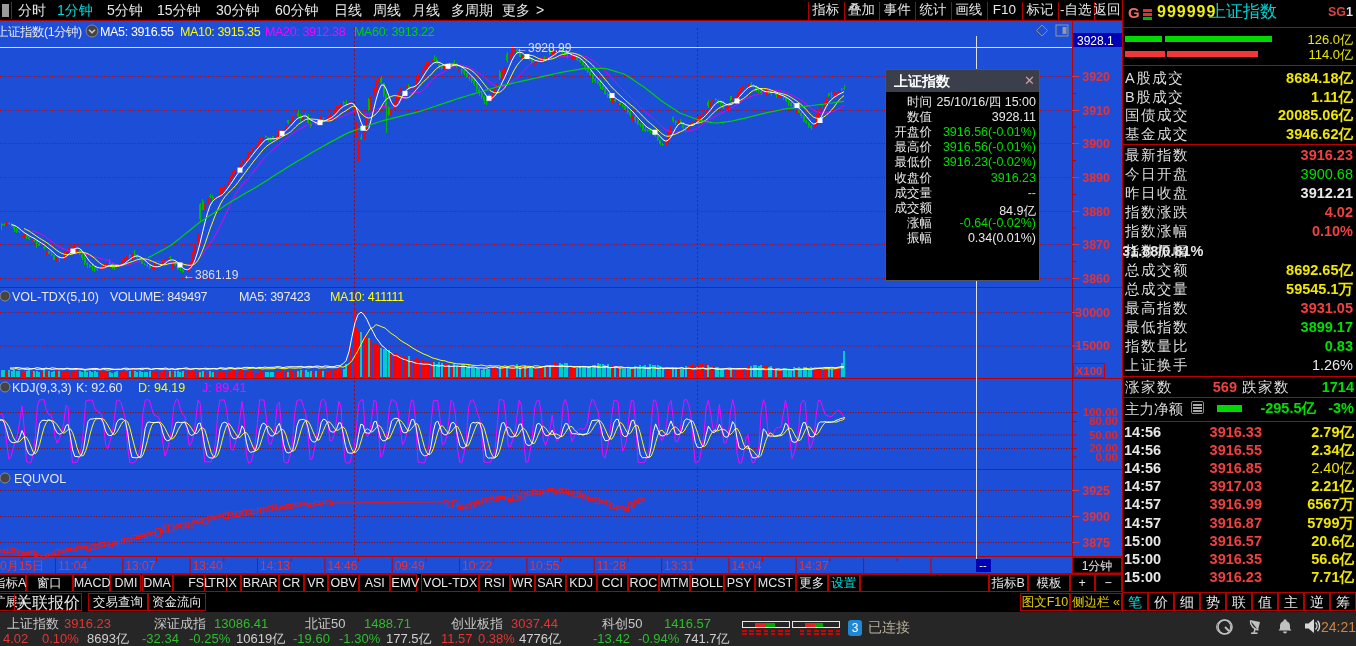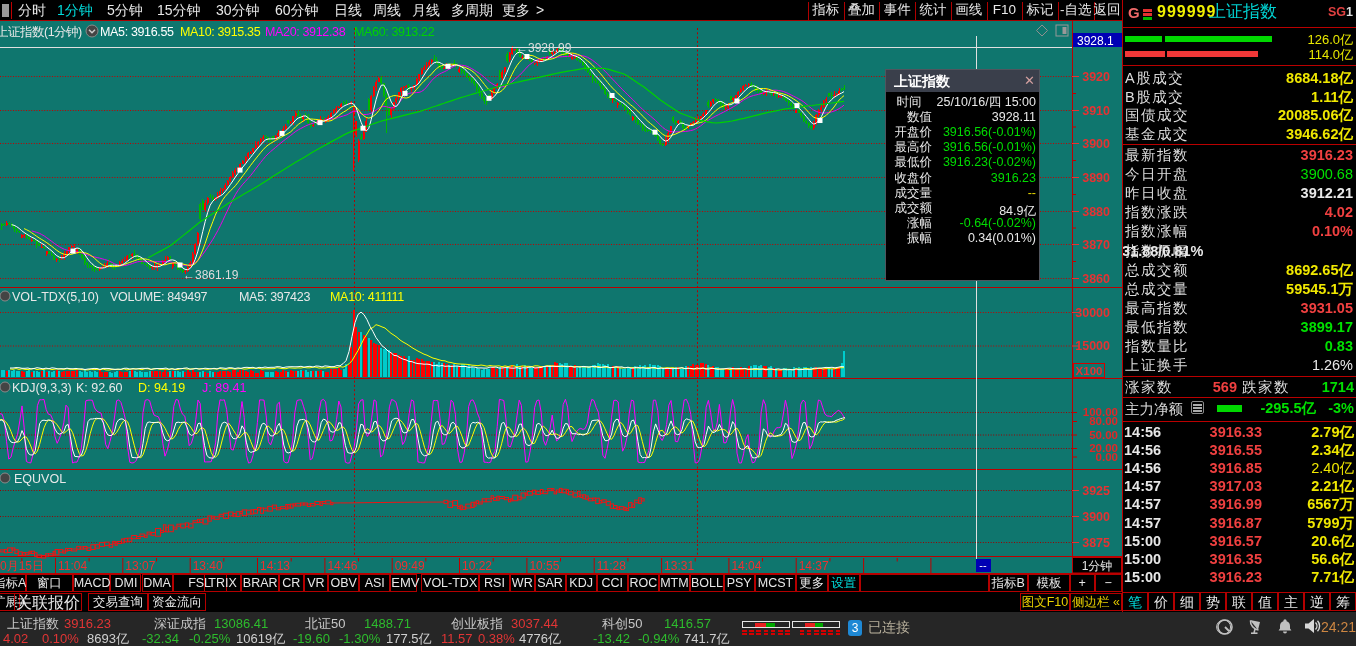--- a/index.html
+++ b/index.html
@@ -1,15 +1,15 @@
 <!DOCTYPE html>
 <html><head><meta charset="utf-8"><title>s</title><style>
 *{margin:0;padding:0;box-sizing:border-box}
 html,body{background:#000}
-#root{position:relative;width:1356px;height:646px;background:#0f766e;overflow:hidden;
+#root{position:relative;width:1356px;height:646px;background:#1d4ed8;overflow:hidden;
  font-family:"Liberation Sans",sans-serif;-webkit-font-smoothing:antialiased}
 .a{position:absolute;white-space:nowrap;line-height:1}
 </style></head><body>
 <div id="root">
 <div class="a" style="left:0px;top:0px;width:1122px;height:21px;background:#000"></div>
 <div class="a" style="left:2px;top:4px;width:7px;height:13px;border:1px solid #9a9a9a;background:#9a9a9a"></div>
 <div class="a" style="left:11px;top:2px;width:1px;height:17px;background:#c00000"></div>
 <div class="a" style="left:18px;top:3px;color:#e8e8e8;font-size:14px">分时</div>
 <div class="a" style="left:57px;top:3px;color:#00dcdc;font-size:14px">1分钟</div>
 <div class="a" style="left:107px;top:3px;color:#e8e8e8;font-size:14px">5分钟</div>
@@ -1604,21 +1604,21 @@
           <path d="M2 6.5 h3.5 L11 2 v14 L5.5 11.5 H2 z" fill="#d8d8d8"></path>
           <path d="M12.5 5.5 a5 5 0 0 1 0 7" fill="none" stroke="#d8d8d8" stroke-width="1.4"></path>
           <path d="M14.5 3.8 a7.5 7.5 0 0 1 0 10.4" fill="none" stroke="#d8d8d8" stroke-width="1.4"></path>
         </svg></div>
       <div class="a" style="left:1321px;top:8px;color:#cd8642;font-size:14px">24:21</div>
     </div>
 <div class="a" style="left:885px;top:69px;width:155px;height:212px;background:#000;border:1px solid #50555e;z-index:10">
       <div class="a" style="left:0px;top:0px;width:153px;height:22px;background:#3a3f4b"></div>
       <div class="a" style="left:8px;top:4px;color:#fff;font-size:14px;font-weight:bold">上证指数</div>
       <div class="a" style="left:138px;top:4px;color:#d4a0a0;font-size:13px">✕</div>
-      <div class="a" style="left:0px;top:26.0px;width:46px;text-align:center;color:#e8e8e8;font-size:12.5px">时间</div>
+      <div class="a" style="left:0px;top:26.0px;width:46px;text-align:right;color:#e8e8e8;font-size:12.5px">时间</div>
       <div class="a" style="left:46px;top:26.0px;width:104px;text-align:right;color:#e8e8e8;font-size:12.5px">25/10/16/四 15:00</div>
       <div class="a" style="left:0px;top:41.1px;width:46px;text-align:right;color:#e8e8e8;font-size:12.5px">数值</div>
       <div class="a" style="left:46px;top:41.1px;width:104px;text-align:right;color:#e8e8e8;font-size:12.5px">3928.11</div>
       <div class="a" style="left:0px;top:56.2px;width:46px;text-align:right;color:#e8e8e8;font-size:12.5px">开盘价</div>
       <div class="a" style="left:46px;top:56.2px;width:104px;text-align:right;color:#00dc00;font-size:12.5px">3916.56(-0.01%)</div>
       <div class="a" style="left:0px;top:71.3px;width:46px;text-align:right;color:#e8e8e8;font-size:12.5px">最高价</div>
       <div class="a" style="left:46px;top:71.3px;width:104px;text-align:right;color:#00dc00;font-size:12.5px">3916.56(-0.01%)</div>
       <div class="a" style="left:0px;top:86.4px;width:46px;text-align:right;color:#e8e8e8;font-size:12.5px">最低价</div>
       <div class="a" style="left:46px;top:86.4px;width:104px;text-align:right;color:#00dc00;font-size:12.5px">3916.23(-0.02%)</div>
       <div class="a" style="left:0px;top:101.5px;width:46px;text-align:right;color:#e8e8e8;font-size:12.5px">收盘价</div>

